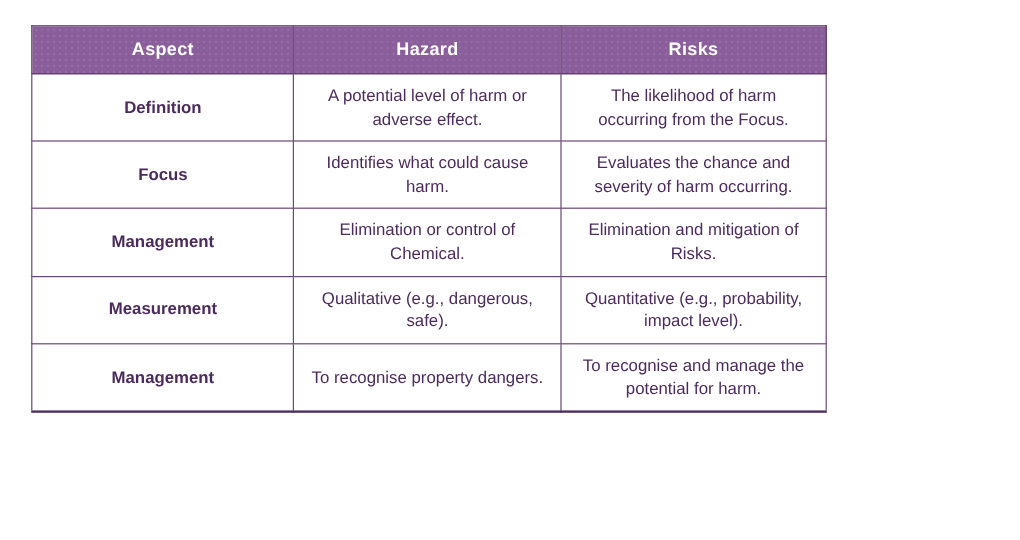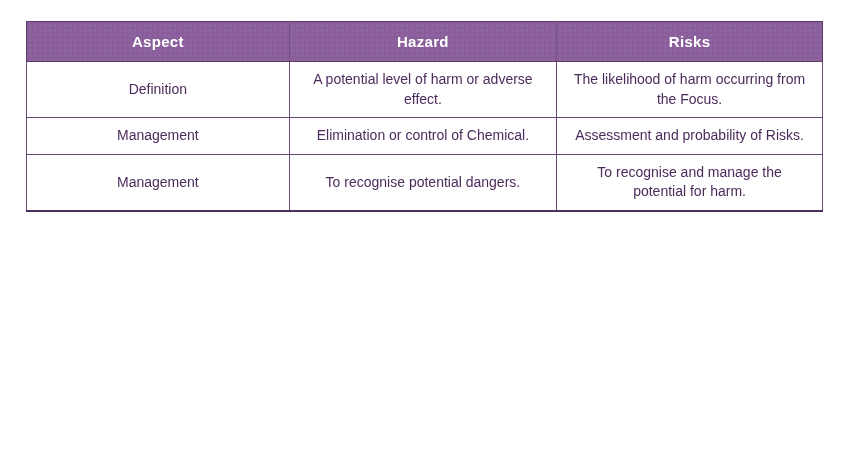--- a/index.html
+++ b/index.html
@@ -8,21 +8,21 @@
     width: 850px;
     height: 450px;
     background: #ffffff;
     font-family: "Liberation Sans", sans-serif;
     overflow: hidden;
   }
   .table-wrap {
     position: absolute;
     left: 26px;
     top: 21px;
-    width: 797px;
+    width: 663px;
   }
   table.comparison {
     border-collapse: collapse;
     width: 100%;
     table-layout: fixed;
     border: 1px solid #5c3a68;
     border-bottom: 2px solid #4d3060;
   }
   col.c-aspect { width: 33.0%; }
   col.c-hazard { width: 33.6%; }
@@ -47,21 +47,21 @@
     border: 1px solid #6b4876;
     color: #4b2b5c;
     font-size: 14px;
     line-height: 1.4;
     text-align: center;
     vertical-align: middle;
     padding: 8px 14px;
     background: #ffffff;
   }
   tbody tr:last-child td { border-bottom: none; }
-  tbody td.aspect-cell { font-weight: 400; margin-left: 48px; }
+  tbody td.aspect-cell { font-weight: 700; margin-left: 48px; }
 </style>
 </head>
 <body>
 
 <div class="table-wrap">
   <table class="comparison">
     <colgroup>
       <col class="c-aspect">
       <col class="c-hazard">
       <col class="c-risk">
@@ -73,24 +73,34 @@
         <th>Risks</th>
       </tr>
     </thead>
     <tbody>
         <tr>
           <td class="aspect-cell">Definition</td>
           <td class="hazard-cell">A potential level of harm or adverse effect.</td>
           <td class="risk-cell">The likelihood of harm occurring from the Focus.</td>
         </tr>
         <tr>
-          <td class="aspect-cell">Management</td>
-          <td class="hazard-cell">Elimination or control of Chemical.</td>
-          <td class="risk-cell">Assessment and probability of Risks.</td>
+          <td class="aspect-cell">Focus</td>
+          <td class="hazard-cell">Identifies what could cause harm.</td>
+          <td class="risk-cell">Evaluates the chance and severity of harm occurring.</td>
         </tr>
         <tr>
           <td class="aspect-cell">Management</td>
-          <td class="hazard-cell">To recognise potential dangers.</td>
+          <td class="hazard-cell">Elimination or control of Chemical.</td>
+          <td class="risk-cell">Elimination and mitigation of Risks.</td>
+        </tr>
+        <tr>
+          <td class="aspect-cell">Measurement</td>
+          <td class="hazard-cell">Qualitative (e.g., dangerous, safe).</td>
+          <td class="risk-cell">Quantitative (e.g., probability, impact level).</td>
+        </tr>
+        <tr>
+          <td class="aspect-cell">Management</td>
+          <td class="hazard-cell">To recognise property dangers.</td>
           <td class="risk-cell">To recognise and manage the potential for harm.</td>
         </tr>
       </tbody>
   </table>
 </div>
 
 </body></html>

